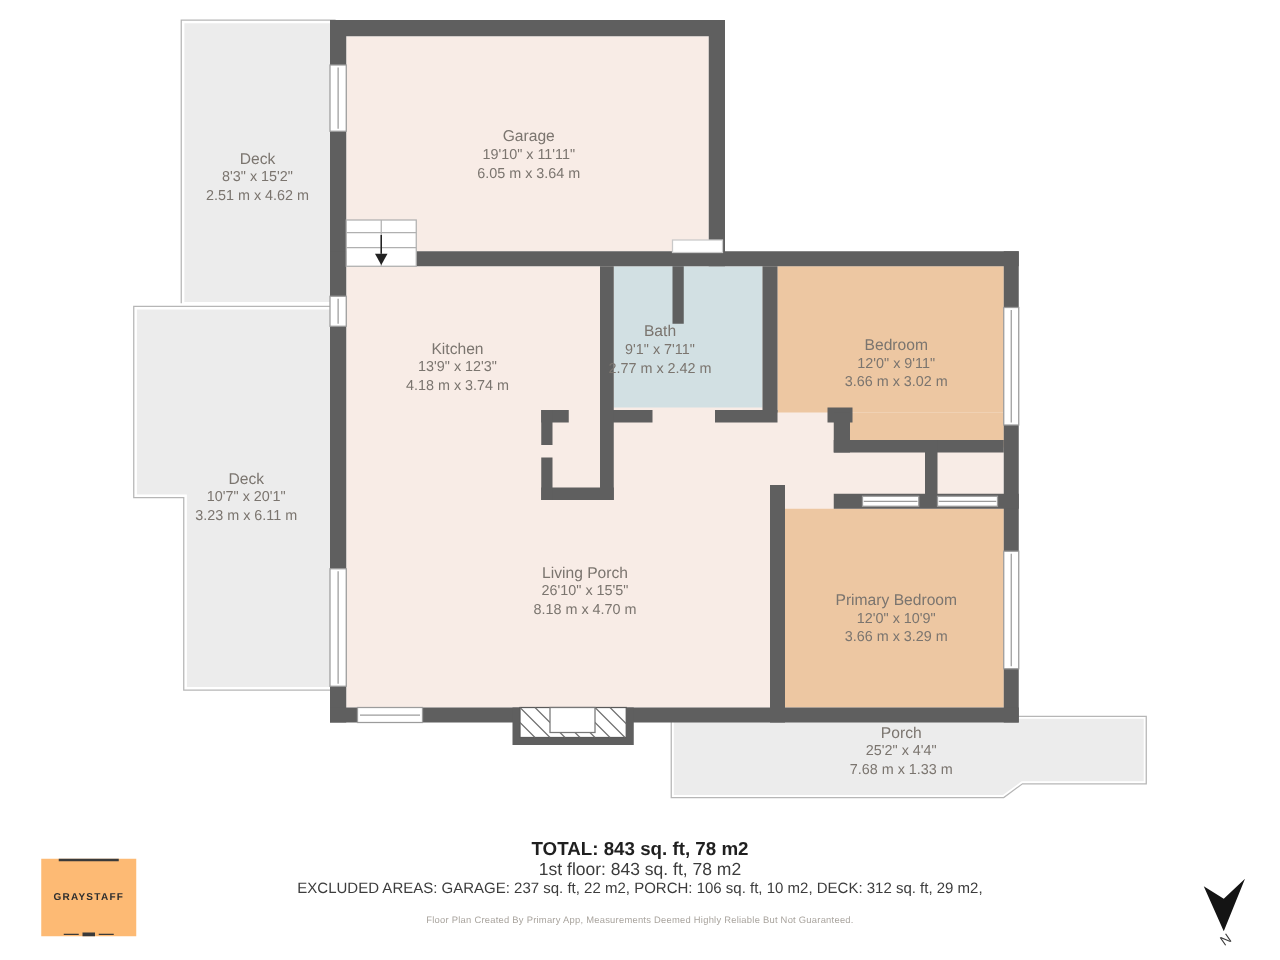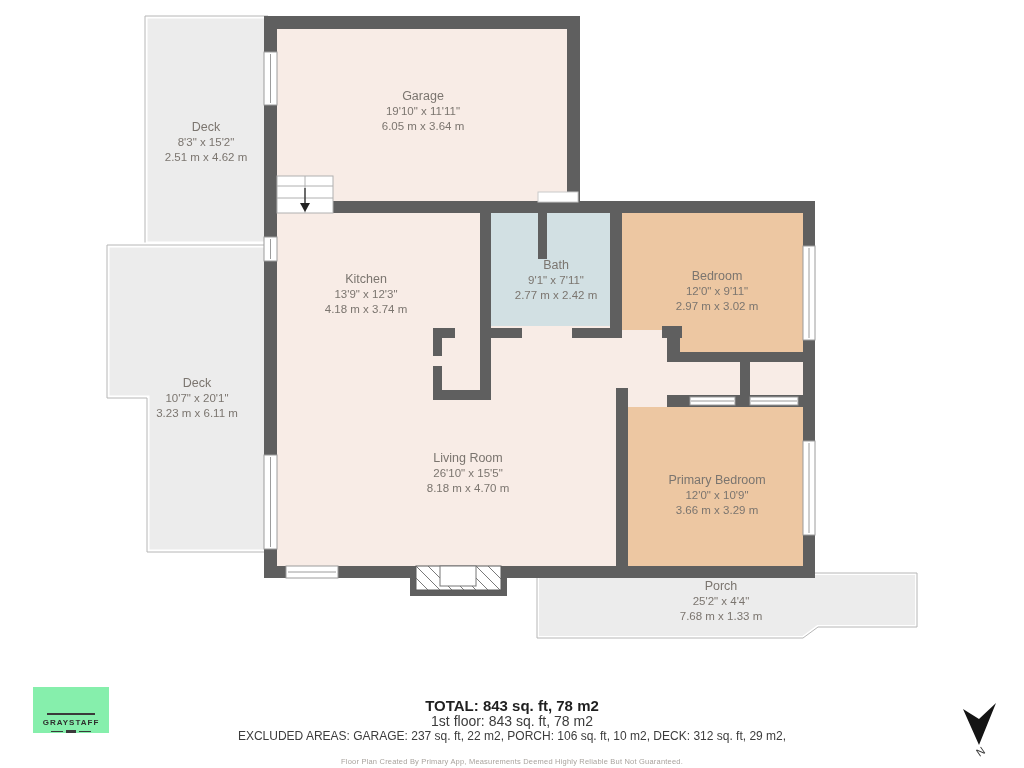--- a/index.html
+++ b/index.html
@@ -15,30 +15,30 @@
     text-align:center;
     color:#7b756f;
     white-space:nowrap;
     line-height:15px;
     pointer-events:none;
   }
   .room-label .rname{font-size:12.5px;}
   .room-label .rdim{font-size:11.5px;}
   .summary{
     position:absolute;left:0;top:672px;width:1024px;
-    text-align:center;color:#3c3c3c;line-height:15.5px;margin-top:26px;
+    text-align:center;color:#3c3c3c;line-height:15.5px;
   }
   .summary .total{font-size:15px;font-weight:bold;color:#1f1f1f;}
   .summary .floor{font-size:14px;}
   .summary .excl{font-size:12px;}
   .summary .disclaimer{font-size:7.5px;color:#a9a49e;margin-top:9px;letter-spacing:.2px;}
   .logo{
-    position:absolute;left:33px;top:687px;width:76px;height:46px;
-    background:#86efac;display:flex;flex-direction:column;
-    align-items:center;justify-content:flex-end;
+    position:absolute;left:33px;top:687px;width:76px;height:62px;
+    background:#fdba74;display:flex;flex-direction:column;
+    align-items:center;justify-content:space-between;
   }
   .logo .bar{width:48px;height:2px;background:#3a3a3a;margin-bottom:3px;}
   .logo .word{font-size:8px;font-weight:bold;color:#2e2e2e;letter-spacing:1px;}
   .logo .sub{display:flex;align-items:center;gap:3px;margin-top:3px;}
   .logo .sub .dash{width:12px;height:1px;background:#3a3a3a;}
   .logo .sub .dot{width:10px;height:3px;background:#3a3a3a;}
 </style>
 </head>
 <body>
 
@@ -140,47 +140,47 @@
     <polygon points="979,745 963,709 979,719 996,703" fill="#141414"></polygon>
     <text id="north-n" x="976" y="758" font-size="11" fill="#3a3a3a" font-family="Liberation Sans, sans-serif" transform="rotate(-35 976 752)">N</text>
   </g>
 </svg>
 
 <div class="room-label" style="left:206px;top:120px">
   <div class="rname">Deck</div>
   <div class="rdim">8'3" x 15'2"</div>
   <div class="rdim">2.51 m x 4.62 m</div>
 </div>
-<div class="room-label" style="left:423px;top:89px">
+<div class="room-label" style="left:423px;top:102px">
   <div class="rname">Garage</div>
   <div class="rdim">19'10" x 11'11"</div>
   <div class="rdim">6.05 m x 3.64 m</div>
 </div>
 <div class="room-label" style="left:366px;top:272px">
   <div class="rname">Kitchen</div>
   <div class="rdim">13'9" x 12'3"</div>
   <div class="rdim">4.18 m x 3.74 m</div>
 </div>
-<div class="room-label" style="left:556px;top:258px">
+<div class="room-label" style="left:528px;top:258px">
   <div class="rname">Bath</div>
   <div class="rdim">9'1" x 7'11"</div>
   <div class="rdim">2.77 m x 2.42 m</div>
 </div>
 <div class="room-label" style="left:717px;top:269px">
   <div class="rname">Bedroom</div>
   <div class="rdim">12'0" x 9'11"</div>
-  <div class="rdim">2.97 m x 3.02 m</div>
+  <div class="rdim">3.66 m x 3.02 m</div>
 </div>
 <div class="room-label" style="left:197px;top:376px">
   <div class="rname">Deck</div>
   <div class="rdim">10'7" x 20'1"</div>
   <div class="rdim">3.23 m x 6.11 m</div>
 </div>
 <div class="room-label" style="left:468px;top:451px">
-  <div class="rname">Living Room</div>
+  <div class="rname">Living Porch</div>
   <div class="rdim">26'10" x 15'5"</div>
   <div class="rdim">8.18 m x 4.70 m</div>
 </div>
 <div class="room-label" style="left:717px;top:473px">
   <div class="rname">Primary Bedroom</div>
   <div class="rdim">12'0" x 10'9"</div>
   <div class="rdim">3.66 m x 3.29 m</div>
 </div>
 <div class="room-label" style="left:721px;top:579px">
   <div class="rname">Porch</div>

